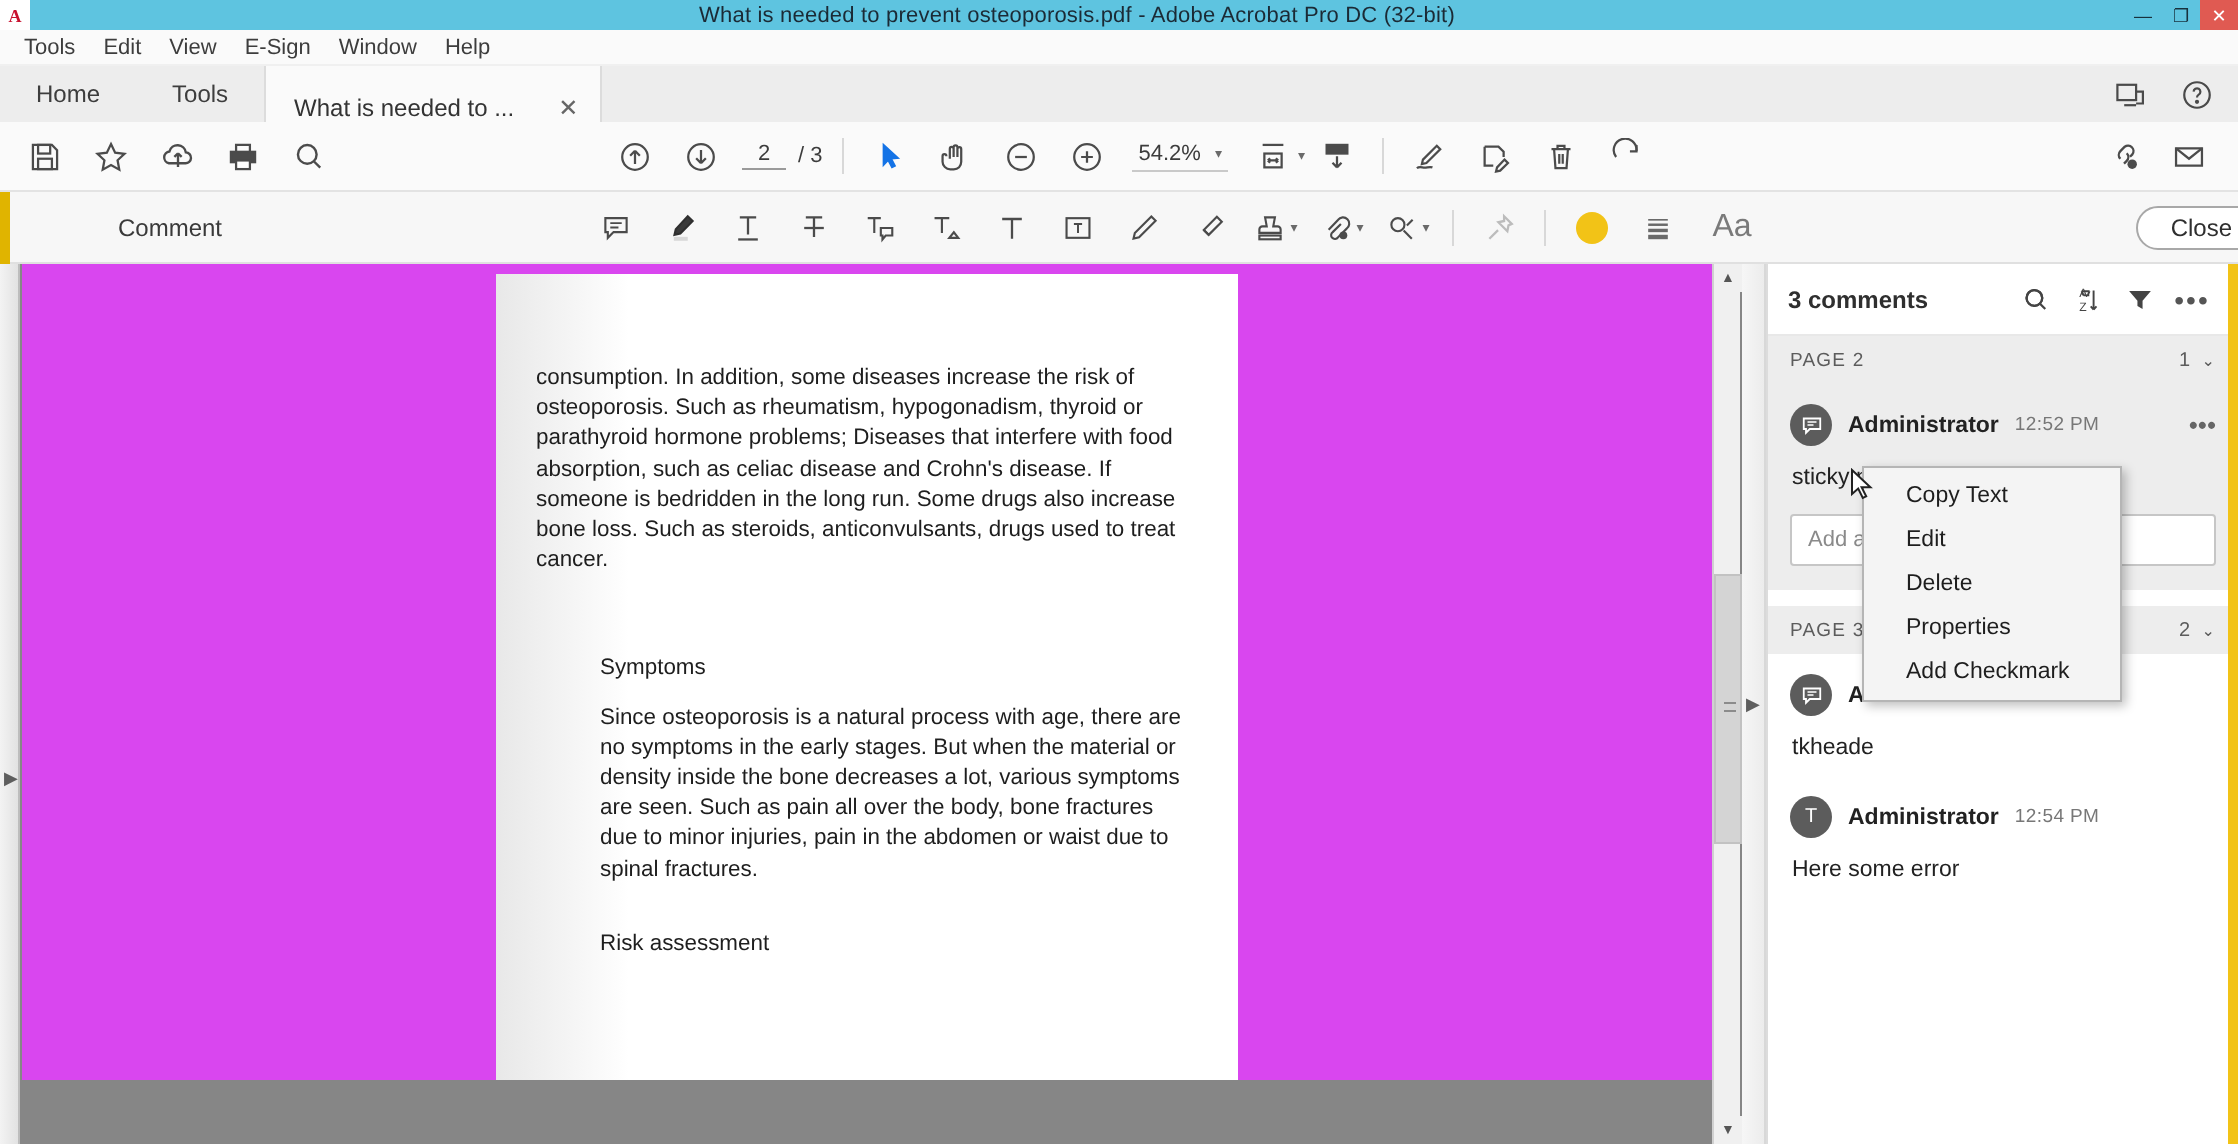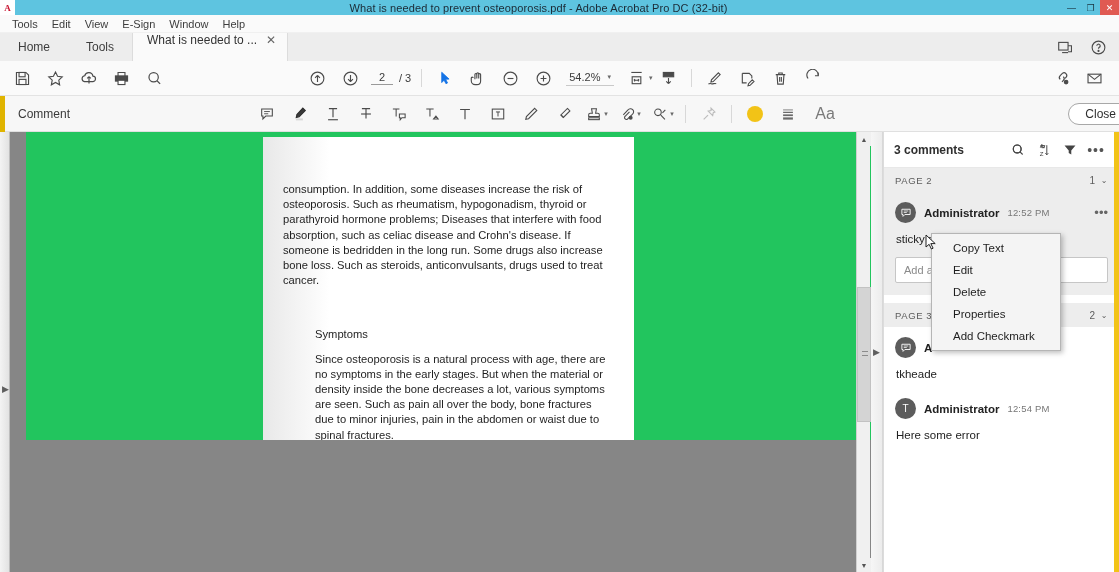--- a/index.html
+++ b/index.html
@@ -46,21 +46,21 @@
   
   .tabbar {
     position: absolute; top: 33px; left: 0; width: 1119px; height: 28px;
     background: #ededed; display: flex; align-items: flex-end;
   }
   .tab-home, .tab-tools {
     height: 28px; display: flex; align-items: center; padding: 0 18px;
     font-size: 12px; color: #3d3d3d;
   }
   .tab-doc {
-    height: 28px; display: flex; align-items: flex-start; gap: 9px;
+    height: 28px; display: flex; align-items: flex-end; gap: 22px;
     padding: 0 11px 0 14px; background: #fafafa; font-size: 12px;
     color: #333; border-left: 1px solid #dcdcdc; border-right: 1px solid #dcdcdc;
     min-width: 122px;
   }
   .tab-doc .tab-close { font-size: 12px; color: #666; }
   .tab-right {
     margin-left: auto; display: flex; align-items: center; gap: 16px;
     padding-right: 12px; height: 28px;
   }
   .tab-right .ic { color: #4a4a4a; display: flex; align-items: center; }
@@ -94,21 +94,21 @@
   
   .commentbar {
     position: absolute; top: 96px; left: 0; width: 1119px; height: 36px;
     background: #f7f7f7; border-bottom: 1px solid #e0e0e0;
     display: flex; align-items: center;
   }
   .commentbar .accent {
     width: 5px; height: 36px; background: #e0b400;
   }
   .commentbar .cb-title {
-    font-size: 12px; color: #3a3a3a; padding-left: 13px; width: 245px;
+    font-size: 12px; color: #3a3a3a; padding-left: 13px; width: 245px; margin-left: 41px;
   }
   .cb-tool {
     width: 33px; height: 34px; display: flex; align-items: center;
     justify-content: center; color: #4b4b4b; position: relative;
   }
   .cb-tool.dis { color: #bcbcbc; }
   .cb-dd { font-size: 7px; color: #6a6a6a; margin-left: 1px; }
   .swatch {
     width: 16px; height: 16px; border-radius: 50%; background: #f2c317;
   }
@@ -126,22 +126,22 @@
   }
   .leftrail {
     position: absolute; left: 0; top: 0; width: 10px; height: 440px;
     background: linear-gradient(to right,#f3f3f3,#e2e2e2);
     border-right: 1px solid #bdbdbd;
   }
   .rail-arrow {
     position: absolute; left: 2px; top: 252px; font-size: 9px; color: #5e5e5e;
   }
   .docviewport {
-    position: absolute; left: 26px; top: 0; width: 845px; height: 308px;
-    background: #22c55e; overflow: hidden;
+    position: absolute; left: 11px; top: 0; width: 845px; height: 408px;
+    background: #d946ef; overflow: hidden;
   }
   .page {
     position: absolute; left: 237px; top: 5px; width: 371px; height: 470px;
     background: #fff;
   }
   .page-shade {
     position: absolute; inset: 0;
     background: linear-gradient(to right, rgba(150,150,150,.22), rgba(255,255,255,0) 18%);
   }
   .doc-text {

